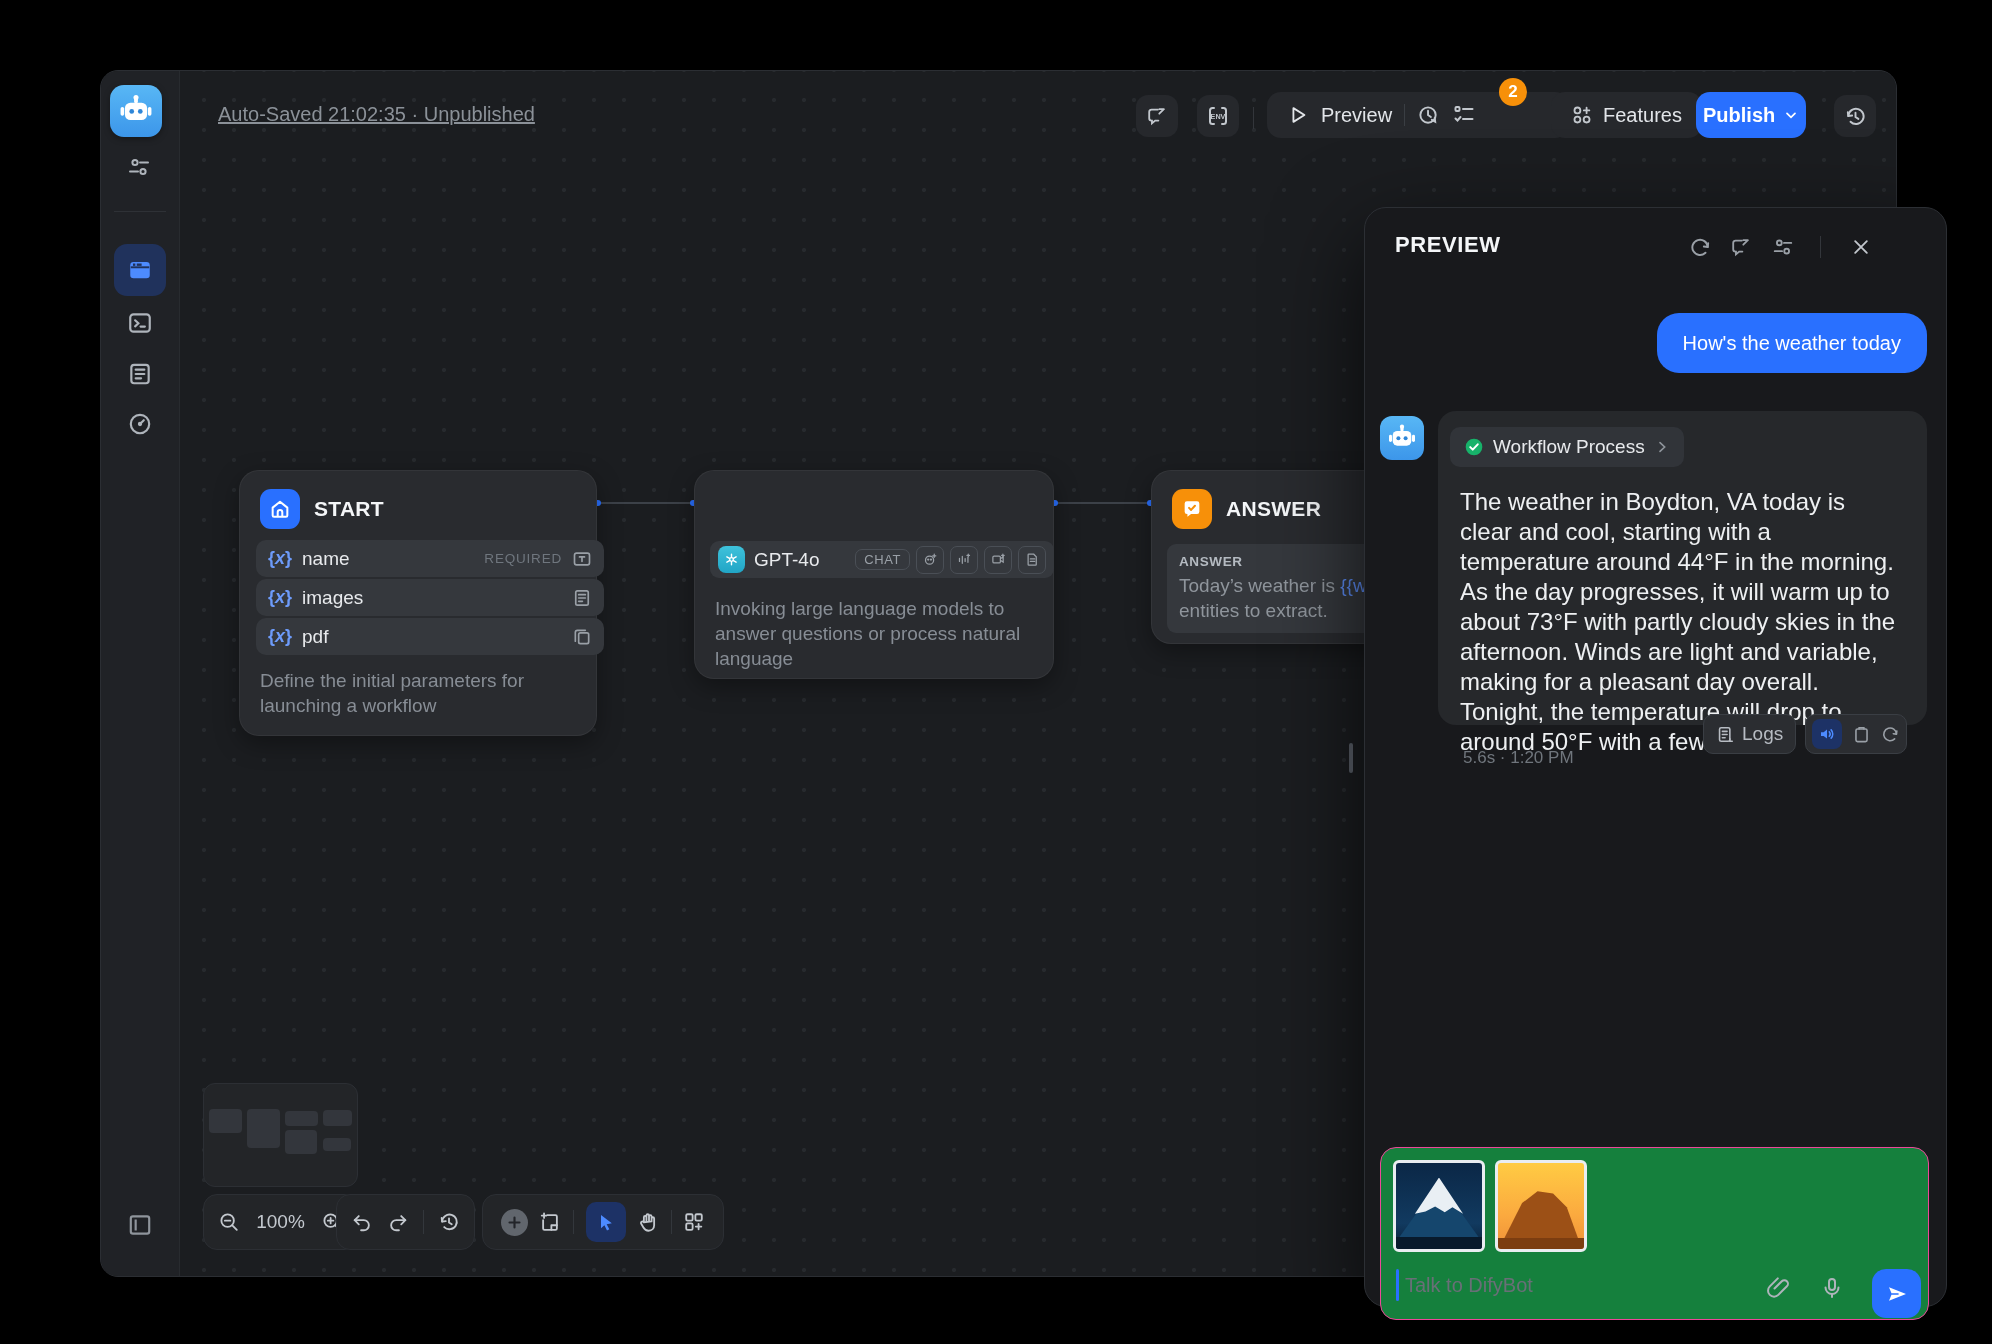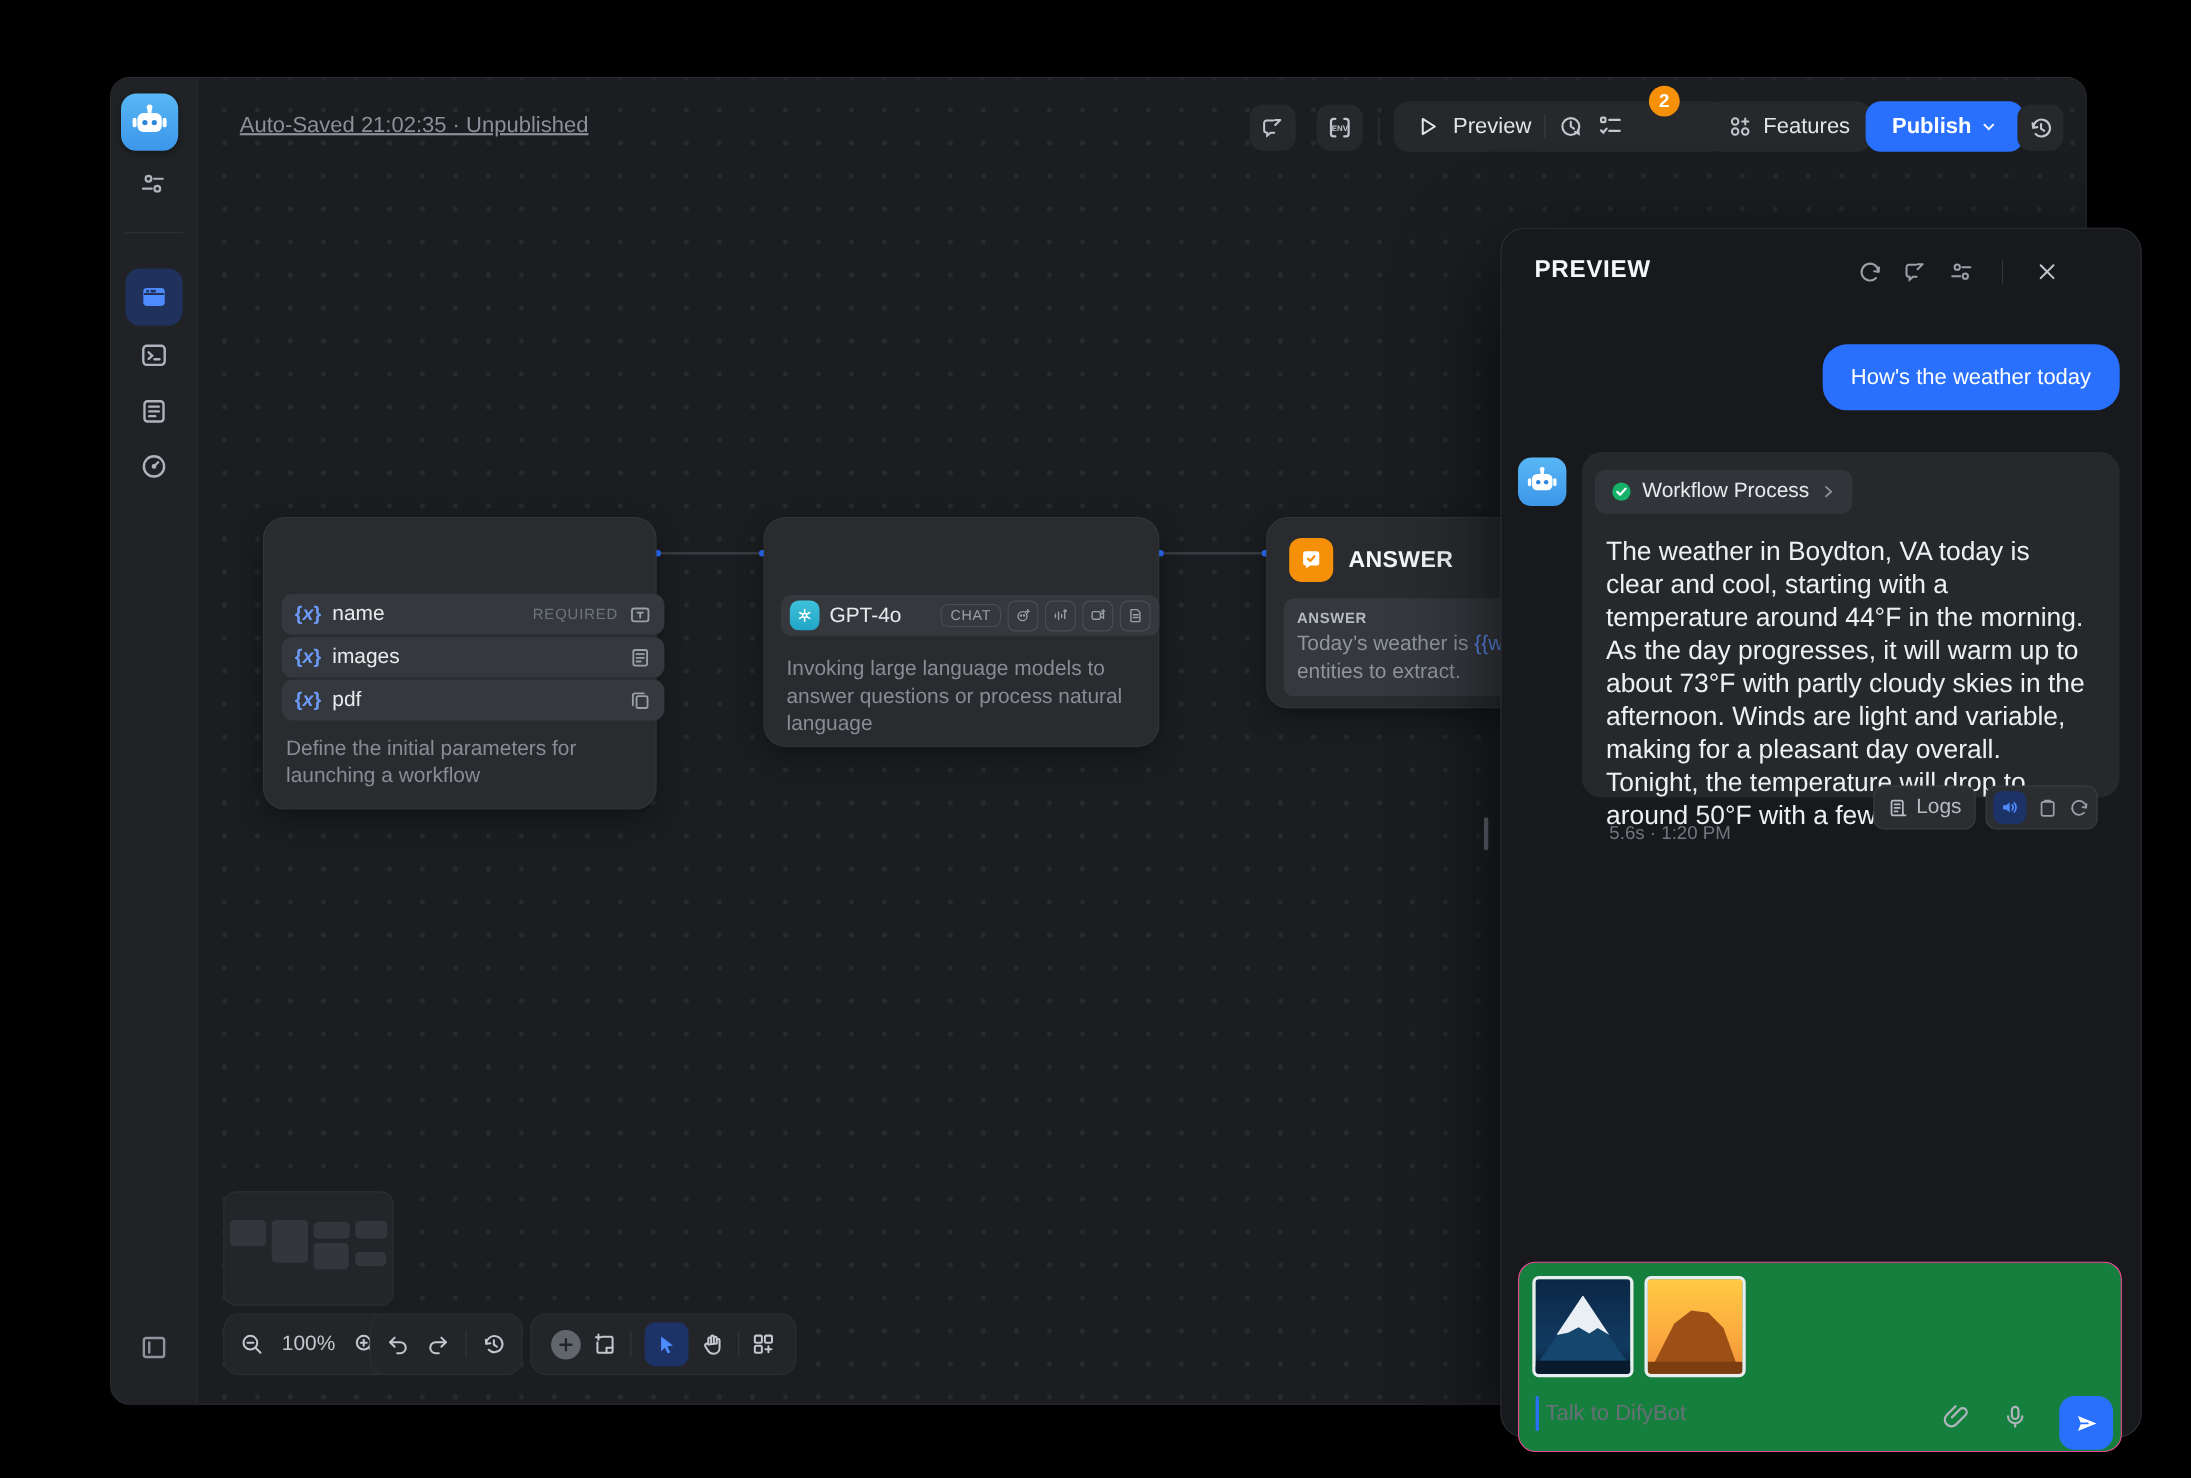--- a/index.html
+++ b/index.html
@@ -25,21 +25,21 @@
   .side-div{position:absolute;left:13px;width:52px;height:1px;background:#2e3136;}
 
   
   .autosave{position:absolute;left:117px;top:32px;font-size:20px;color:#8b9198;text-decoration:underline;}
   .tb-icbtn{position:absolute;width:42px;height:42px;border-radius:12px;background:#26282c;
             display:flex;align-items:center;justify-content:center;color:#c2c7cd;}
   .tb-group{position:absolute;height:46px;border-radius:14px;background:#26282c;display:flex;align-items:center;}
   .tb-divider{width:1px;height:22px;background:#3a3e43;}
   .btn-text{font-size:20px;color:#e2e5e9;}
   .publish{position:absolute;height:46px;border-radius:14px;background:#2970ff;color:#fff;
-           display:flex;align-items:center;justify-content:center;font-size:20px;font-weight:700;gap:8px;padding:0 24px;}
+           display:flex;align-items:center;justify-content:center;font-size:20px;font-weight:700;gap:8px;padding:0 7px;}
   .badge{position:absolute;min-width:28px;height:28px;border-radius:14px;background:#f79009;color:#fff;
          font-size:17px;font-weight:700;display:flex;align-items:center;justify-content:center;z-index:5;}
 
   
   .node{position:absolute;background:#292b2f;border:1px solid rgba(255,255,255,.05);border-radius:20px;
         box-shadow:0 8px 24px rgba(0,0,0,.35);z-index:2;}
   .node-head{display:flex;align-items:center;gap:14px;padding:18px 18px 10px 20px;}
   .node-ic{width:40px;height:40px;border-radius:11px;display:flex;align-items:center;justify-content:center;color:#fff;}
   .node-title{font-size:21px;font-weight:700;letter-spacing:.3px;color:#f4f6f8;}
   .vrow{position:absolute;left:16px;height:37px;background:#35383d;border-radius:10px;
@@ -265,20 +265,29 @@
   </div>
 
   <div class="edge" style="left:595px;top:502px;width:99px;"></div>
   <div class="port" style="left:589px;top:500px;"></div>
   <div class="port" style="left:690px;top:500px;"></div>
   <div class="edge" style="left:1052px;top:502px;width:99px;"></div>
   <div class="port" style="left:1046px;top:500px;"></div>
   <div class="port" style="left:1147px;top:500px;"></div>
 
   <div class="node" style="left:239px;top:470px;width:356px;height:264px;">
+    <div class="node-head">
+      <div class="node-ic" style="background:#2970ff;">
+        <svg width="22" height="22" viewBox="0 0 24 24" fill="none" stroke="#fff" stroke-width="2.2" stroke-linejoin="round">
+          <path d="M4 10.5L12 4l8 6.5V19a1.5 1.5 0 0 1-1.5 1.5h-13A1.5 1.5 0 0 1 4 19z"></path>
+          <path d="M9.5 20.5v-5a2.5 2.5 0 0 1 5 0v5" fill="none"></path>
+        </svg>
+      </div>
+      <div class="node-title">START</div>
+    </div>
     <div class="vrow" style="top:69px;width:324px;">
       <span class="vx">{<i>x</i>}</span>
       <span class="vname">name</span>
       <span class="vright">
         <span class="required">REQUIRED</span>
         <svg width="20" height="20" viewBox="0 0 24 24" fill="none" stroke="currentColor" stroke-width="2" stroke-linecap="round">
           <rect x="3" y="5" width="18" height="14" rx="2.5"></rect>
             <path d="M9 9.5h6M12 9.5v5.5"></path>
         </svg>
       </span>

